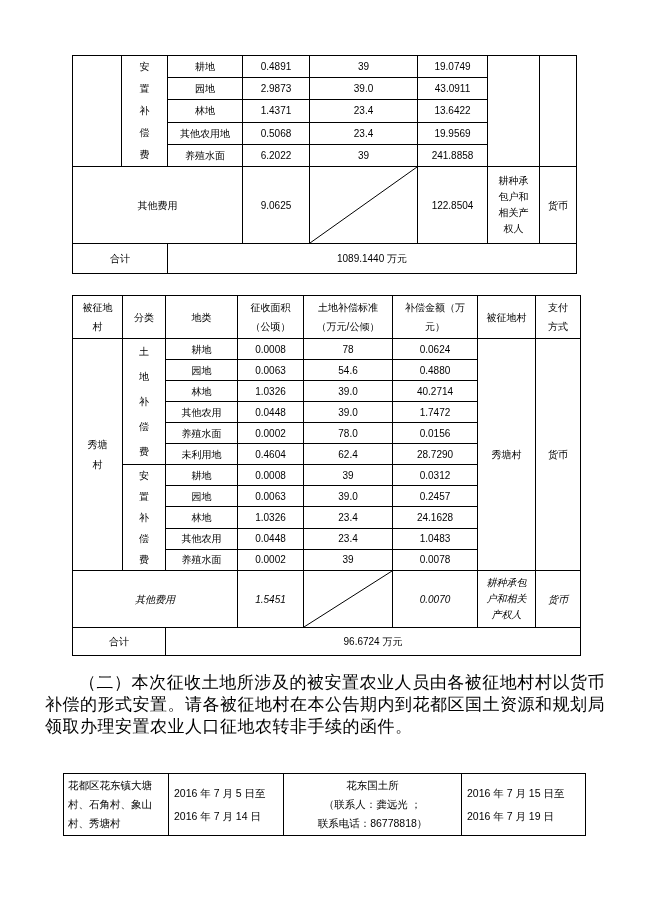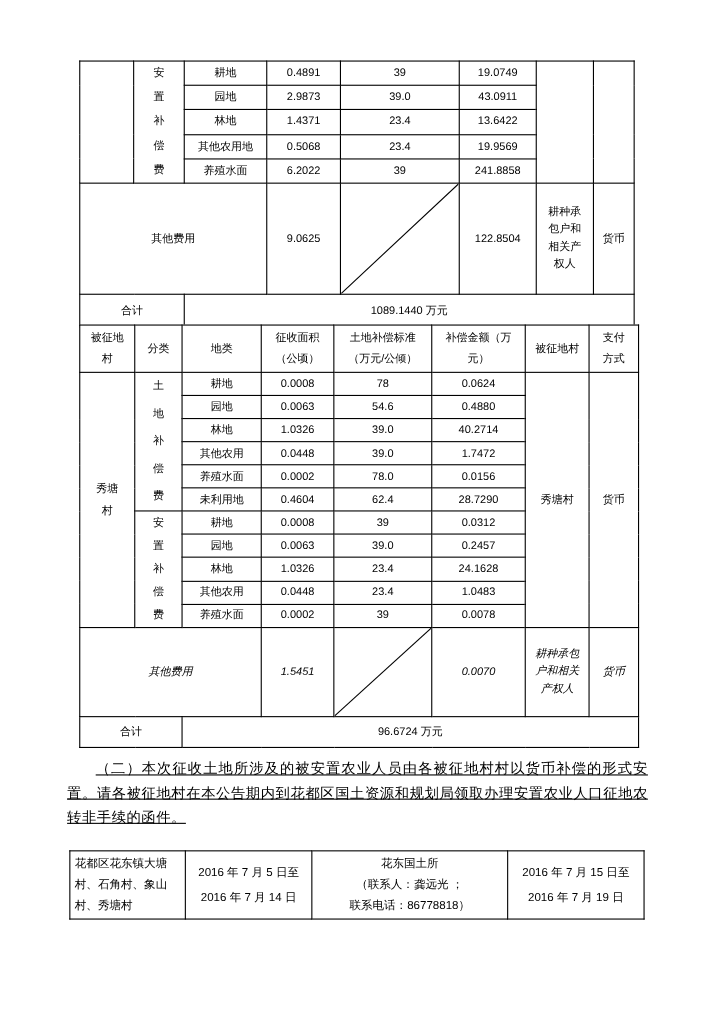--- a/index.html
+++ b/index.html
@@ -28,38 +28,38 @@
   
   .t2{left:72px;top:295px;}
   .t2 .rowhead th{height:42px;line-height:19px;margin-left:38px;}
   .t2 .rowdata td{height:20px;}
   .t2 .rowother td{height:56px;font-style:italic;}
   .t2 .rowtotal td{height:27px;}
   .t2 .vlabel-6{line-height:25px;}
   .t2 .vlabel-5{line-height:21px;}
   .t2 .village{line-height:20px;margin-left:44px;}
 
-  .payee{line-height:16px;padding:12px 3px;}
+  .payee{line-height:16px;padding:0 3px;}
   .diag{position:relative;padding:0;}
   .diag svg{position:absolute;left:0;top:0;width:100%;height:100%;display:block;}
   .diag line{stroke:#000;stroke-width:1;}
 
   
   .paras{position:absolute;left:45px;top:672px;width:560px;}
   .paras p{
-    margin:16px;font-size:13px;line-height:22px;text-indent:2em;
-    text-align:justify;letter-spacing:0.5px;text-decoration:underline;
+    margin:0;font-size:17px;line-height:22px;text-indent:2em;
+    text-align:justify;letter-spacing:0.5px;
   }
 
   
   .t3{left:63px;top:773px;}
   .t3 .rowhead th{height:21px;font-size:10.5px;}
   .t3 .rowbody td{height:57px;font-size:10.5px;}
   .t3 .village-cell{text-align:left;line-height:19px;padding:2px 4px;}
-  .t3 .date-cell{text-align:center;line-height:23px;padding:2px 5px;white-space:pre-line;}
+  .t3 .date-cell{text-align:left;line-height:23px;padding:2px 5px;white-space:pre-line;}
   .t3 .place-cell{line-height:19px;white-space:pre-line;}
 </style>
 </head>
 <body>
 
 <div class="page">
 
   <table class="t1">
     <colgroup>
       <col style="width:49px">

